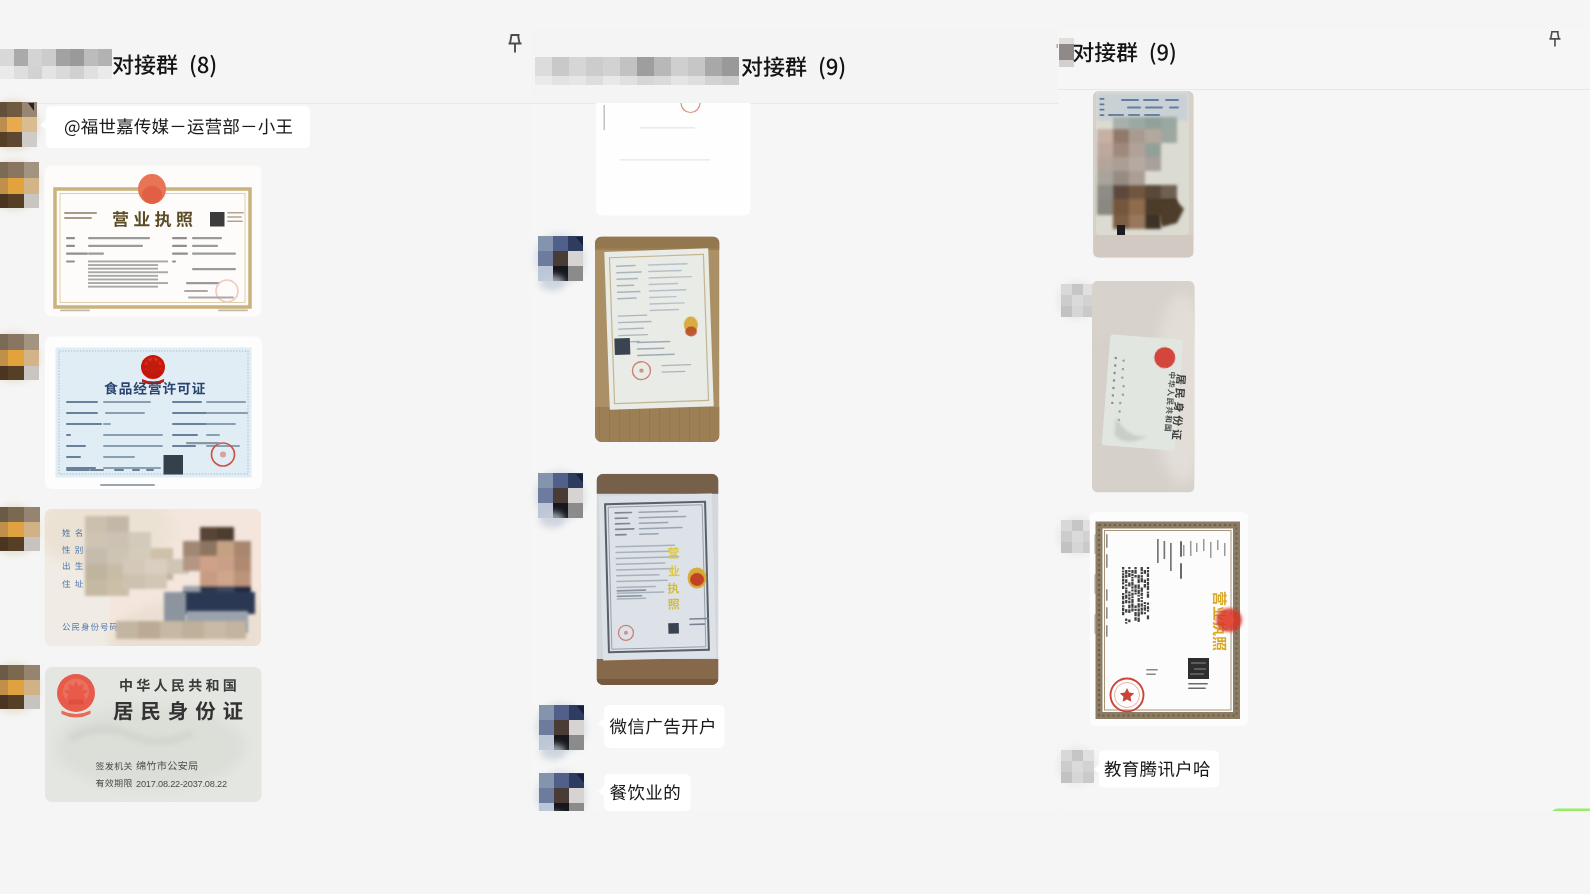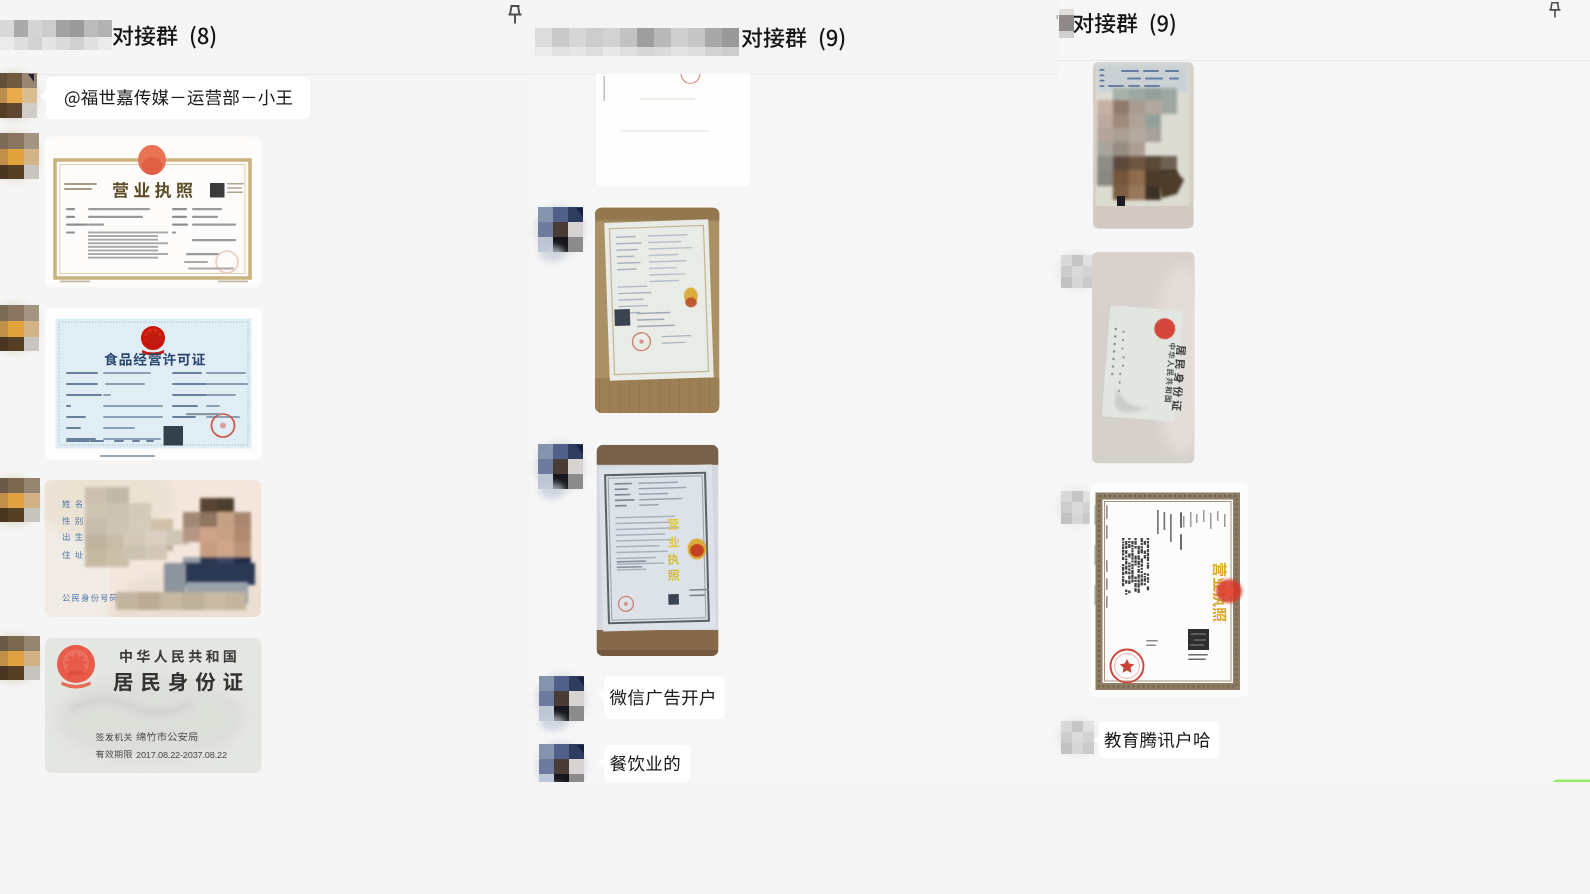--- a/index.html
+++ b/index.html
@@ -1,14 +1,14 @@
 <!DOCTYPE html>
 <html><head><meta charset="utf-8"><title>chat</title><style>
 html,body{margin:0;padding:0;background:#f5f5f5;font-family:"Liberation Sans",sans-serif;}
-#wrap{position:relative;width:1590px;height:782px;overflow:hidden;}
+#wrap{position:relative;width:1590px;height:782px;overflow:hidden;margin-top:29px;}
 </style></head><body>
 <div id="wrap">
 <svg width="1590" height="894" viewBox="0 0 1590 894">
 <defs>
         <filter id="bl1" x="-30%" y="-30%" width="160%" height="160%">
           <feGaussianBlur stdDeviation="0.7"></feGaussianBlur>
         </filter>
 <filter id="bl2" x="-30%" y="-30%" width="160%" height="160%">
           <feGaussianBlur stdDeviation="1.4"></feGaussianBlur>
         </filter>

